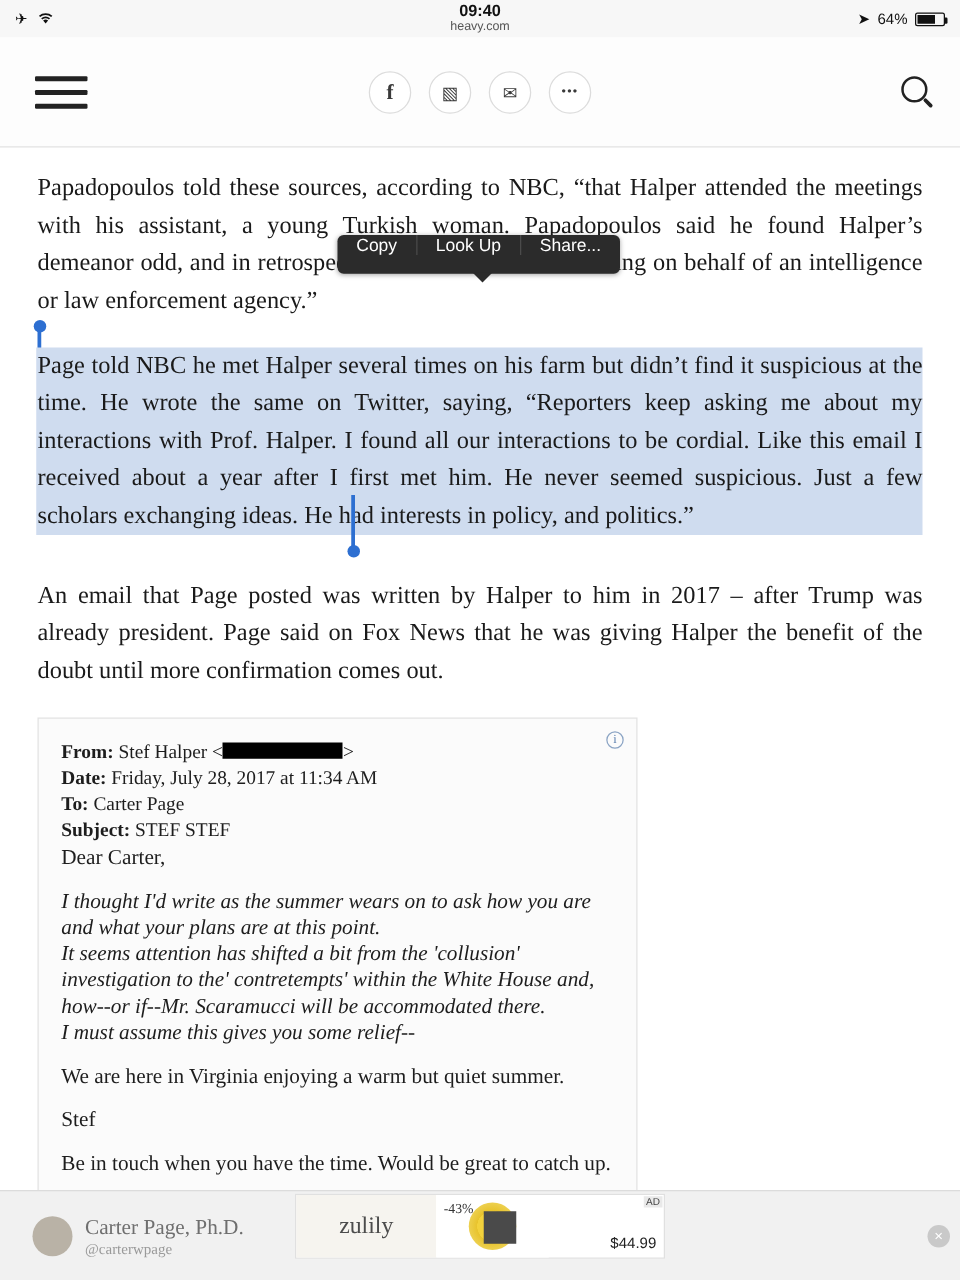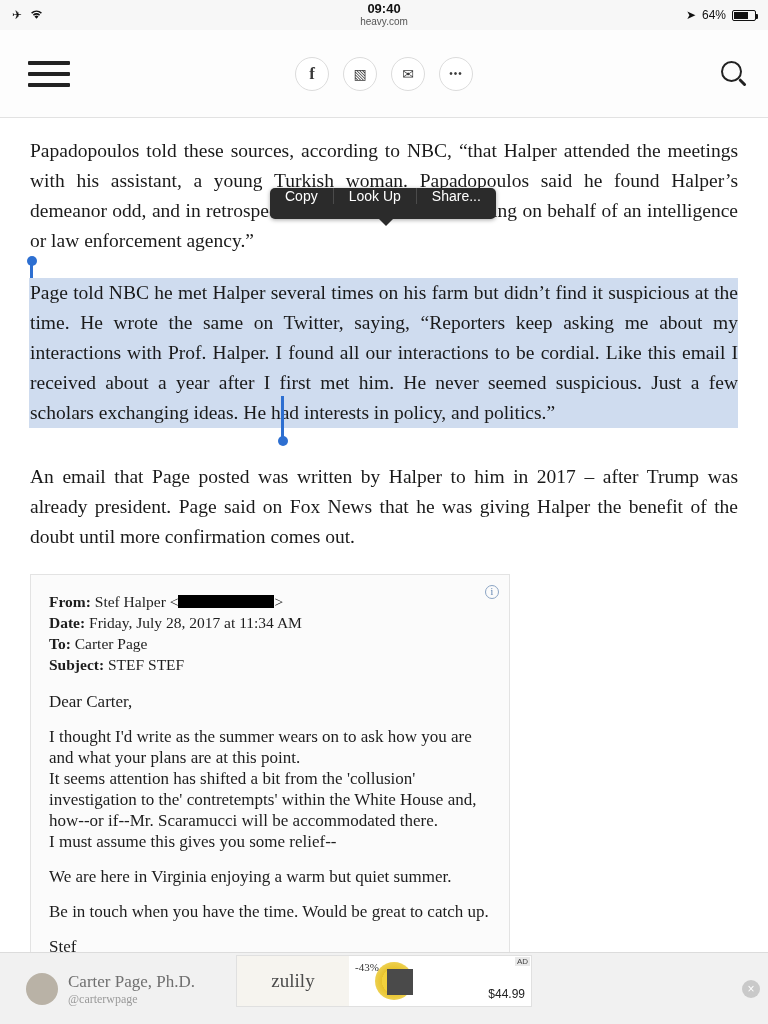--- a/index.html
+++ b/index.html
@@ -150,21 +150,21 @@
     border: 1px solid #8ba4c4; color: #5b7fae;
     font-size: 10px; line-height: 12px; text-align: center;
     font-family: "Liberation Serif", serif;
   }
   .hdr-line { font-size: 15.5px; line-height: 21px; }
   .hdr-line b { font-weight: bold; }
   .redact {
     display: inline-block; width: 96px; height: 13px;
     background: #000; vertical-align: -1px;
   }
-  .body-block { font-size: 17px; line-height: 21px; margin-top: 16px; }
+  .body-block { font-size: 17px; line-height: 21px; }
   .body-block p { margin-bottom: 14px; }
 
   
   .adbar {
     position: absolute; left: 0; right: 0; bottom: 0;
     height: 72px;
     background: #f1f1f1;
     border-top: 1px solid #dcdcdc;
     display: flex; align-items: center;
   }
@@ -309,26 +309,26 @@
     <b>To:</b>
     <span>Carter Page</span>
   </div>
   <div class="hdr-line">
     <b>Subject:</b>
     <span>STEF STEF</span>
   </div>
 
   <div class="body-block">
     <p>Dear Carter,</p>
-    <p style="white-space:pre-line;">I thought I'd write as the summer wears on to ask how you are and what your plans are at this point.
+    <p style="white-space:pre-line;font-style:italic;">I thought I'd write as the summer wears on to ask how you are and what your plans are at this point.
 It seems attention has shifted a bit from the 'collusion' investigation to the' contretempts' within the White House and, how--or if--Mr. Scaramucci will be accommodated there.
 I must assume this gives you some relief--</p>
     <p>We are here in Virginia enjoying a warm but quiet summer.</p>
+    <p>Stef</p>
     <p>Be in touch when you have the time. Would be great to catch up.</p>
-    <p>Stef</p>
   </div>
 </div>
 
 <div class="adbar">
   <div class="author">
     <div class="avatar"></div>
     <div>
       <div class="nm">Carter Page, Ph.D.</div>
       <div class="hd">@carterwpage</div>
     </div>

